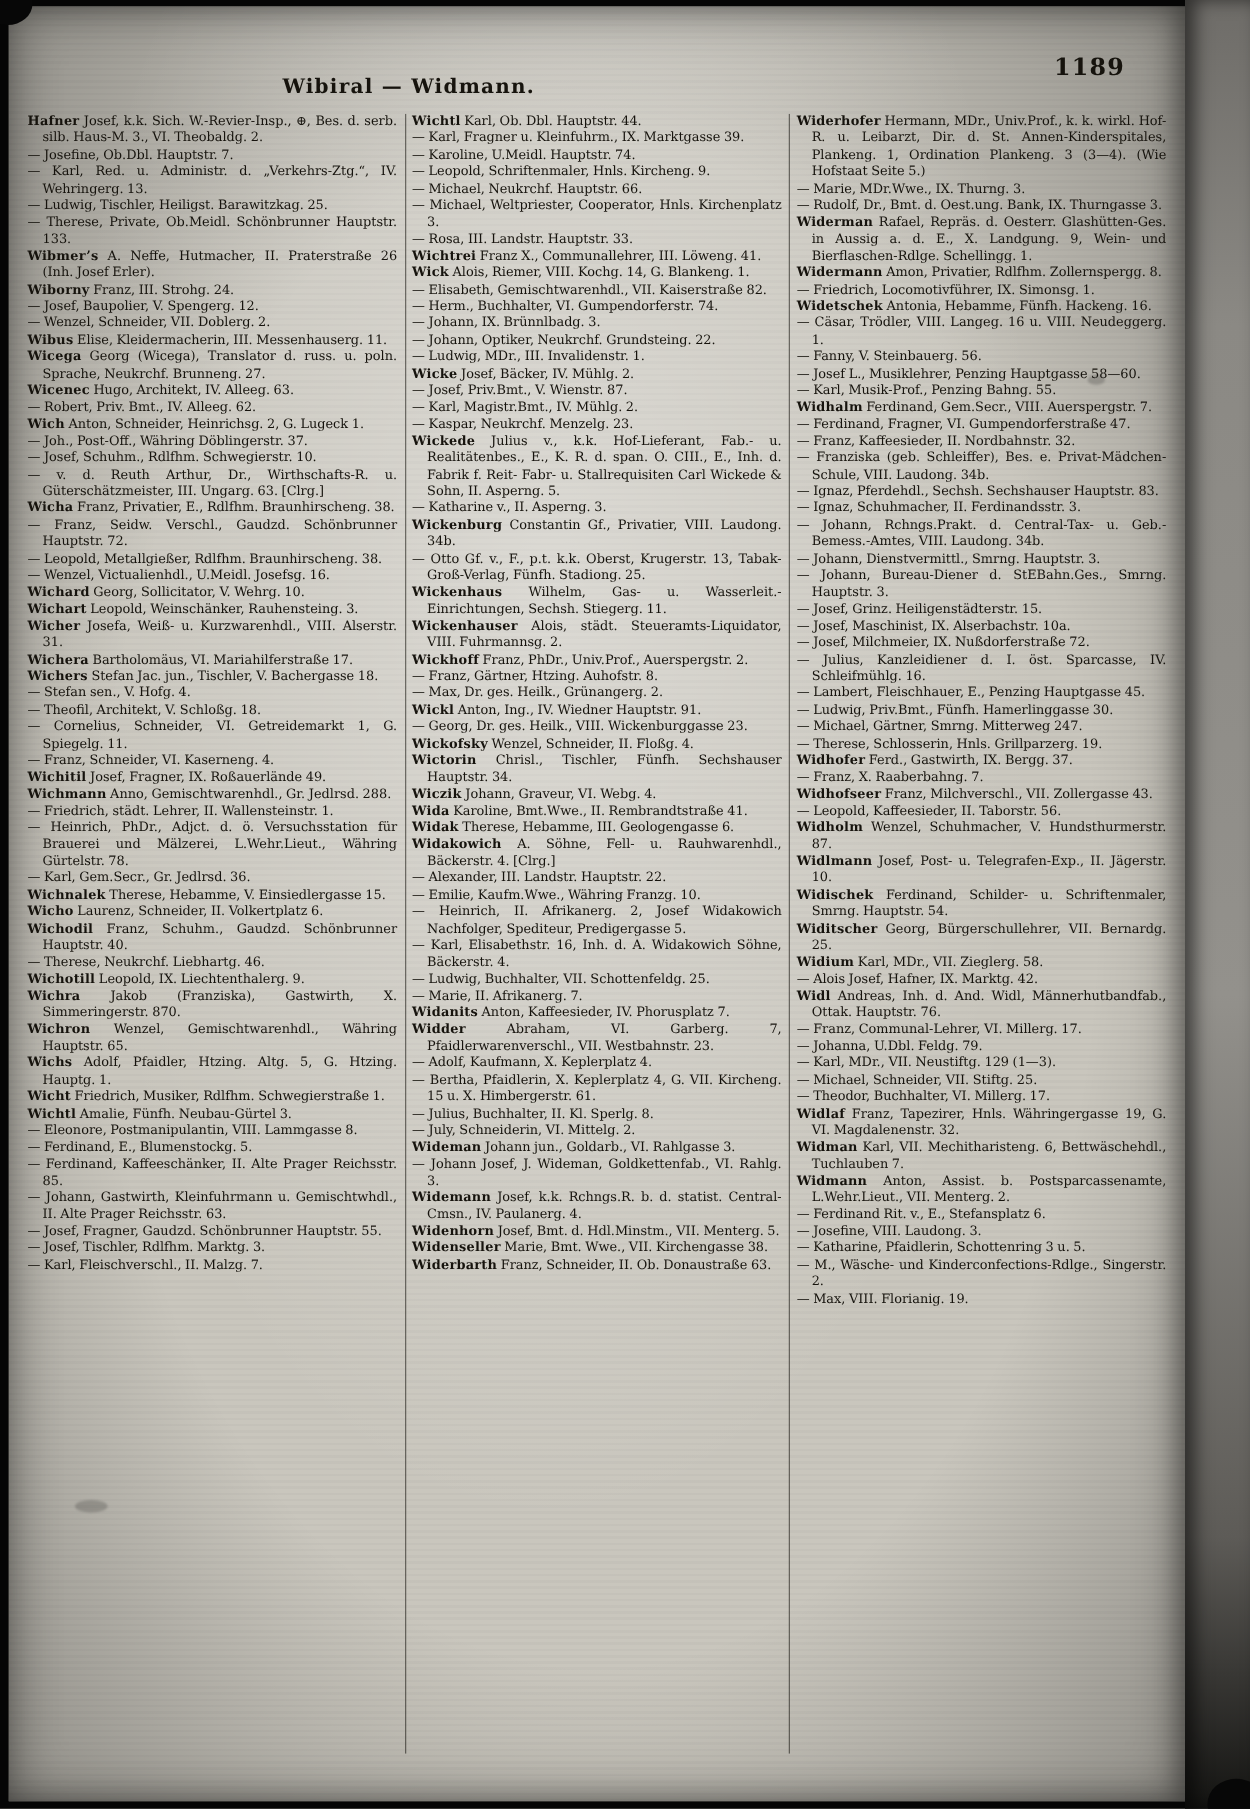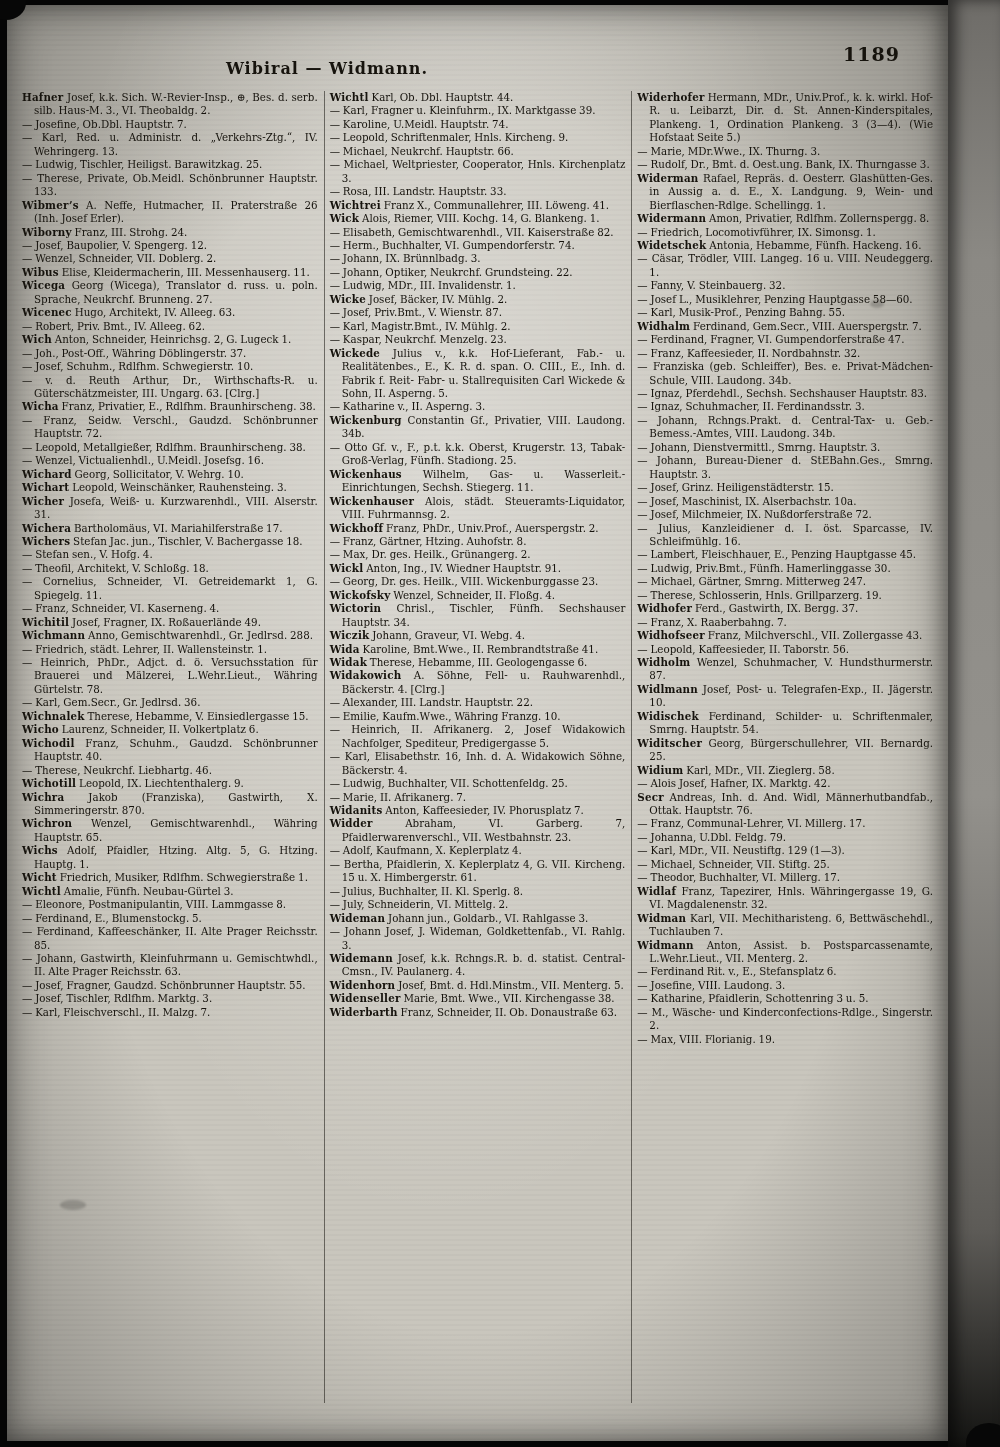--- a/index.html
+++ b/index.html
@@ -168,21 +168,21 @@
       </div>
     <div class="col">
         <p class="entry"><b>Widerhofer</b> Hermann, MDr., Univ.Prof., k. k. wirkl. Hof-R. u. Leibarzt, Dir. d. St. Annen-Kinderspitales, Plankeng. 1, Ordination Plankeng. 3 (3—4). (Wie Hofstaat Seite 5.)</p>
         <p class="entry">— Marie, MDr.Wwe., IX. Thurng. 3.</p>
         <p class="entry">— Rudolf, Dr., Bmt. d. Oest.ung. Bank, IX. Thurngasse 3.</p>
         <p class="entry"><b>Widerman</b> Rafael, Repräs. d. Oesterr. Glashütten-Ges. in Aussig a. d. E., X. Landgung. 9, Wein- und Bierflaschen-Rdlge. Schellingg. 1.</p>
         <p class="entry"><b>Widermann</b> Amon, Privatier, Rdlfhm. Zollernspergg. 8.</p>
         <p class="entry">— Friedrich, Locomotivführer, IX. Simonsg. 1.</p>
         <p class="entry"><b>Widetschek</b> Antonia, Hebamme, Fünfh. Hackeng. 16.</p>
         <p class="entry">— Cäsar, Trödler, VIII. Langeg. 16 u. VIII. Neudeggerg. 1.</p>
-        <p class="entry">— Fanny, V. Steinbauerg. 32.</p>
+        <p class="entry">— Fanny, V. Steinbauerg. 56.</p>
         <p class="entry">— Josef L., Musiklehrer, Penzing Hauptgasse 58—60.</p>
         <p class="entry">— Karl, Musik-Prof., Penzing Bahng. 55.</p>
         <p class="entry"><b>Widhalm</b> Ferdinand, Gem.Secr., VIII. Auerspergstr. 7.</p>
         <p class="entry">— Ferdinand, Fragner, VI. Gumpendorferstraße 47.</p>
         <p class="entry">— Franz, Kaffeesieder, II. Nordbahnstr. 32.</p>
         <p class="entry">— Franziska (geb. Schleiffer), Bes. e. Privat-Mädchen-Schule, VIII. Laudong. 34b.</p>
         <p class="entry">— Ignaz, Pferdehdl., Sechsh. Sechshauser Hauptstr. 83.</p>
         <p class="entry">— Ignaz, Schuhmacher, II. Ferdinandsstr. 3.</p>
         <p class="entry">— Johann, Rchngs.Prakt. d. Central-Tax- u. Geb.-Bemess.-Amtes, VIII. Laudong. 34b.</p>
         <p class="entry">— Johann, Dienstvermittl., Smrng. Hauptstr. 3.</p>
@@ -198,21 +198,21 @@
         <p class="entry"><b>Widhofer</b> Ferd., Gastwirth, IX. Bergg. 37.</p>
         <p class="entry">— Franz, X. Raaberbahng. 7.</p>
         <p class="entry"><b>Widhofseer</b> Franz, Milchverschl., VII. Zollergasse 43.</p>
         <p class="entry">— Leopold, Kaffeesieder, II. Taborstr. 56.</p>
         <p class="entry"><b>Widholm</b> Wenzel, Schuhmacher, V. Hundsthurmerstr. 87.</p>
         <p class="entry"><b>Widlmann</b> Josef, Post- u. Telegrafen-Exp., II. Jägerstr. 10.</p>
         <p class="entry"><b>Widischek</b> Ferdinand, Schilder- u. Schriftenmaler, Smrng. Hauptstr. 54.</p>
         <p class="entry"><b>Widitscher</b> Georg, Bürgerschullehrer, VII. Bernardg. 25.</p>
         <p class="entry"><b>Widium</b> Karl, MDr., VII. Zieglerg. 58.</p>
         <p class="entry">— Alois Josef, Hafner, IX. Marktg. 42.</p>
-        <p class="entry"><b>Secr</b> Andreas, Inh. d. And. Widl, Männerhutbandfab., Ottak. Hauptstr. 76.</p>
+        <p class="entry"><b>Widl</b> Andreas, Inh. d. And. Widl, Männerhutbandfab., Ottak. Hauptstr. 76.</p>
         <p class="entry">— Franz, Communal-Lehrer, VI. Millerg. 17.</p>
         <p class="entry">— Johanna, U.Dbl. Feldg. 79.</p>
         <p class="entry">— Karl, MDr., VII. Neustiftg. 129 (1—3).</p>
         <p class="entry">— Michael, Schneider, VII. Stiftg. 25.</p>
         <p class="entry">— Theodor, Buchhalter, VI. Millerg. 17.</p>
         <p class="entry"><b>Widlaf</b> Franz, Tapezirer, Hnls. Währingergasse 19, G. VI. Magdalenenstr. 32.</p>
         <p class="entry"><b>Widman</b> Karl, VII. Mechitharisteng. 6, Bettwäschehdl., Tuchlauben 7.</p>
         <p class="entry"><b>Widmann</b> Anton, Assist. b. Postsparcassenamte, L.Wehr.Lieut., VII. Menterg. 2.</p>
         <p class="entry">— Ferdinand Rit. v., E., Stefansplatz 6.</p>
         <p class="entry">— Josefine, VIII. Laudong. 3.</p>

